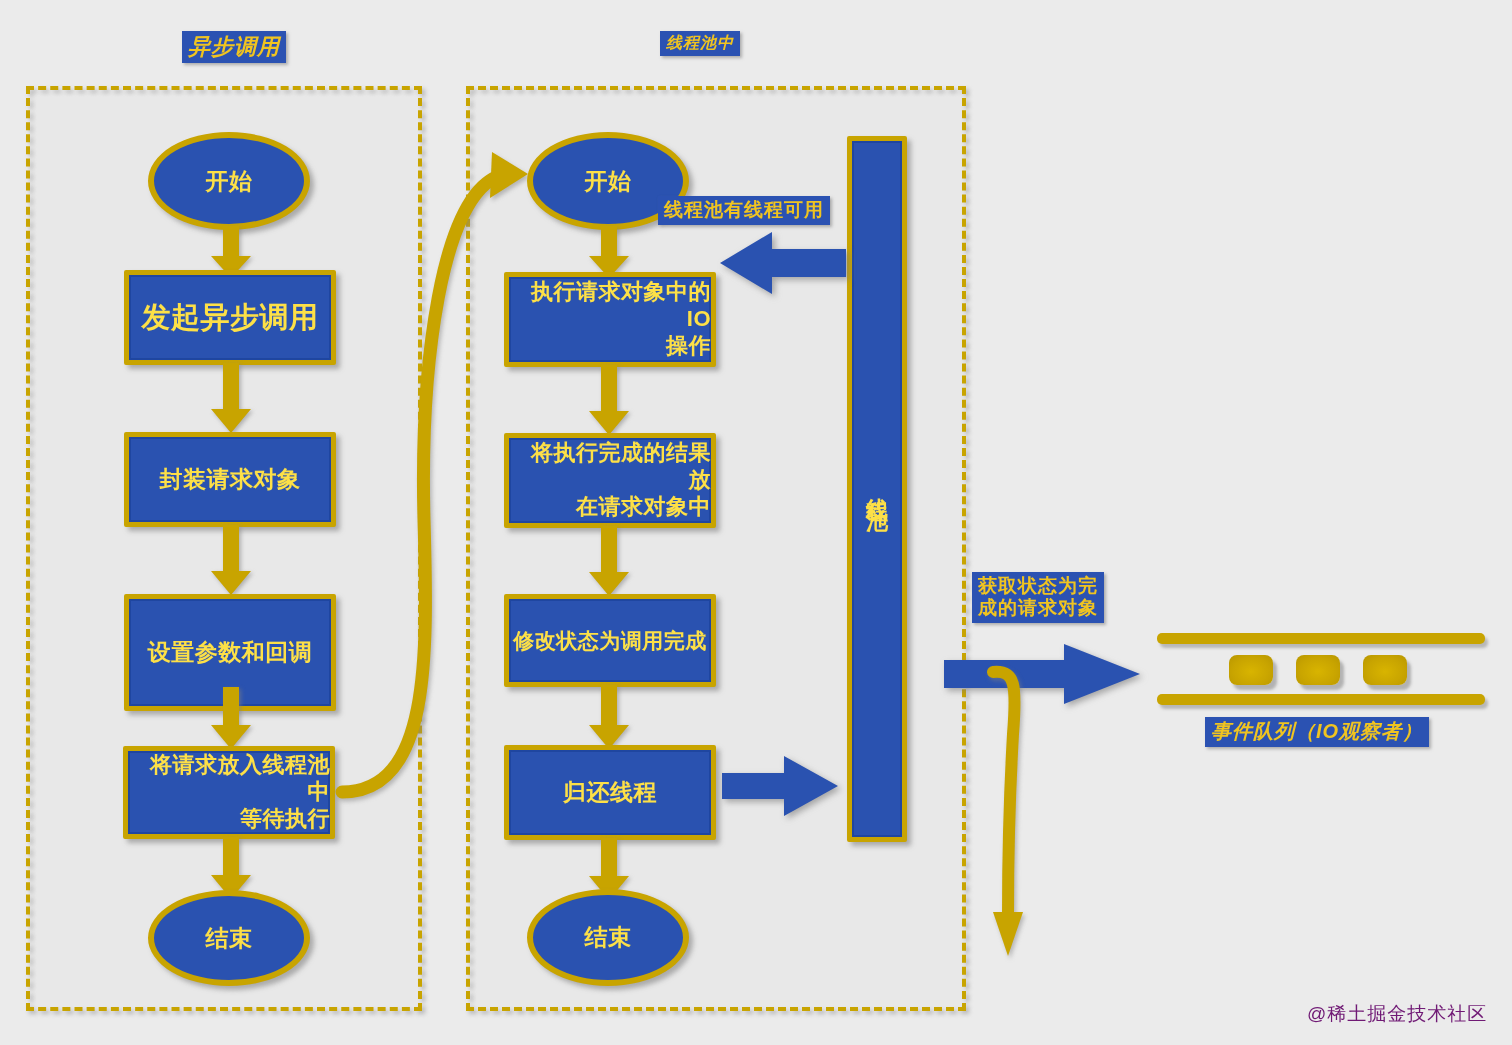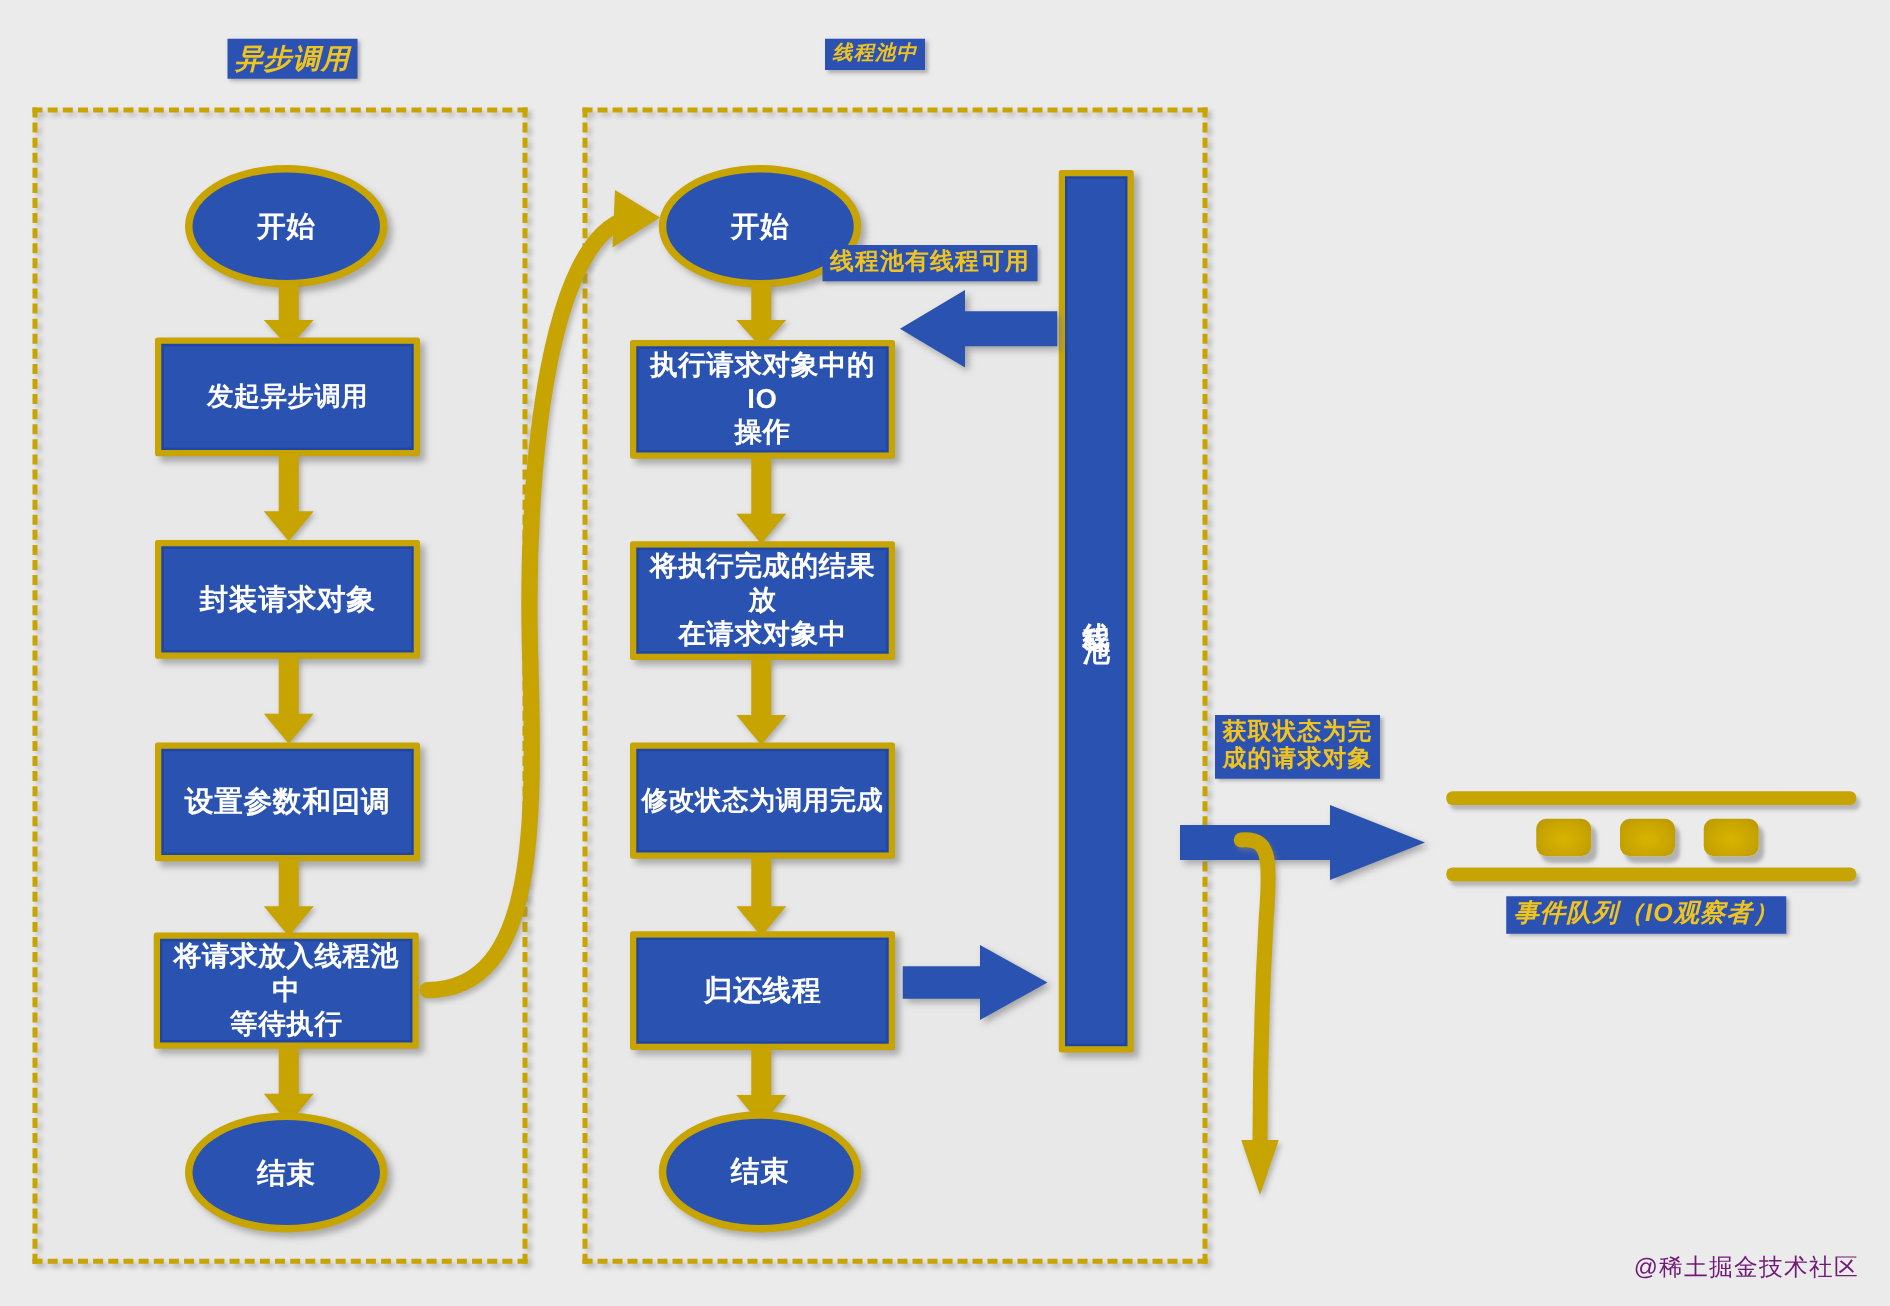--- a/index.html
+++ b/index.html
@@ -31,26 +31,26 @@
     padding: 3px 6px 4px 6px;
     box-shadow: 2px 2px 3px rgba(120,120,120,0.55);
     white-space: pre;
   }
 
   
   .node {
     position: absolute;
     background: #2a52b0;
     border: 5px solid #c8a400;
-    color: #ffffff;
+    color: #fde047;
     font-weight: bold;
     display: flex;
     align-items: center;
     justify-content: center;
-    text-align: center;
+    text-align: right;
     line-height: 1.22;
     box-shadow: 4px 4px 5px rgba(130,130,130,0.6);
     white-space: pre-line;
     letter-spacing: 0.5px;
   }
   .node.rect { border-radius: 2px; box-shadow: 4px 4px 5px rgba(130,130,130,0.6), inset 0 0 0 2px #1f46a0; }
   .node.ellipse { border-radius: 50%; border-width: 6px; }
   .node.vertical {
     writing-mode: vertical-rl;
     text-orientation: upright;
@@ -101,33 +101,33 @@
 
   <div class="panel" style="left:26px; top:86px; width:396px; height:925px;"></div>
   <div class="panel" style="left:466px; top:86px; width:500px; height:925px;"></div>
 
   <div class="node ellipse" style="left:148px; top:132px; width:162px; height:98px; font-size:23px;">开始</div>
 
   <svg class="garrow" style="left:205px; top:226px;" width="52" height="52" viewBox="0 0 52 52">
     <path d="M18 0 H34 V30 H46 L26 52 L6 30 H18 Z" fill="#c8a400"></path>
   </svg>
 
-  <div class="node rect" style="left:124px; top:270px; width:212px; height:95px; font-size:21px;">发起异步调用</div>
+  <div class="node rect" style="left:124px; top:270px; width:212px; height:95px; font-size:29px;">发起异步调用</div>
 
   <svg class="garrow" style="left:205px; top:363px;" width="52" height="70" viewBox="0 0 52 70">
     <path d="M18 0 H34 V46 H46 L26 70 L6 46 H18 Z" fill="#c8a400"></path>
   </svg>
 
   <div class="node rect" style="left:124px; top:432px; width:212px; height:95px; font-size:23px;">封装请求对象</div>
 
   <svg class="garrow" style="left:205px; top:525px;" width="52" height="70" viewBox="0 0 52 70">
     <path d="M18 0 H34 V46 H46 L26 70 L6 46 H18 Z" fill="#c8a400"></path>
   </svg>
 
-  <div class="node rect" style="left:124px; top:594px; width:212px; height:95px; font-size:23px;">设置参数和回调</div>
+  <div class="node rect" style="left:124px; top:594px; width:212px; height:117px; font-size:23px;">设置参数和回调</div>
 
   <svg class="garrow" style="left:205px; top:687px;" width="52" height="62" viewBox="0 0 52 62">
     <path d="M18 0 H34 V38 H46 L26 62 L6 38 H18 Z" fill="#c8a400"></path>
   </svg>
 
   <div class="node rect" style="left:123px; top:746px; width:212px; height:93px; font-size:22px;">将请求放入线程池中
 等待执行</div>
 
   <svg class="garrow" style="left:205px; top:837px;" width="52" height="62" viewBox="0 0 52 62">
     <path d="M18 0 H34 V38 H46 L26 62 L6 38 H18 Z" fill="#c8a400"></path>

